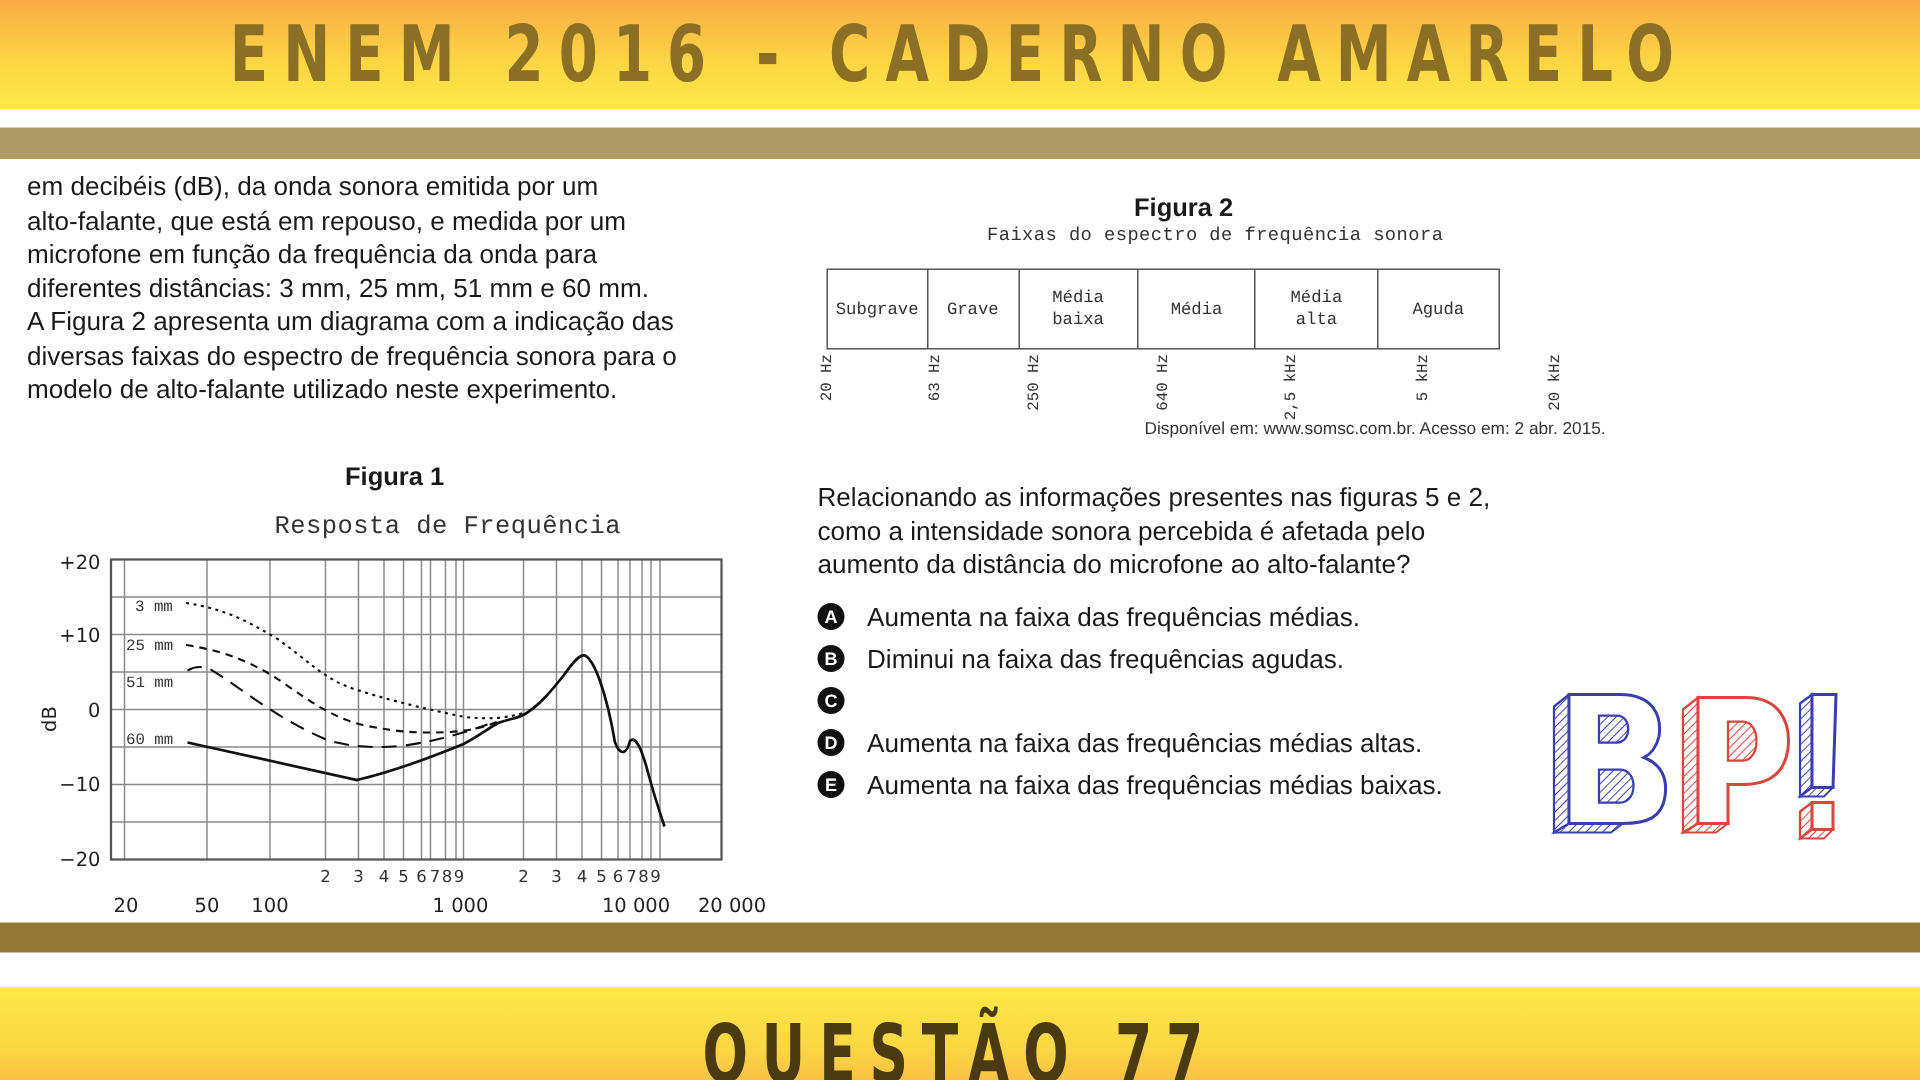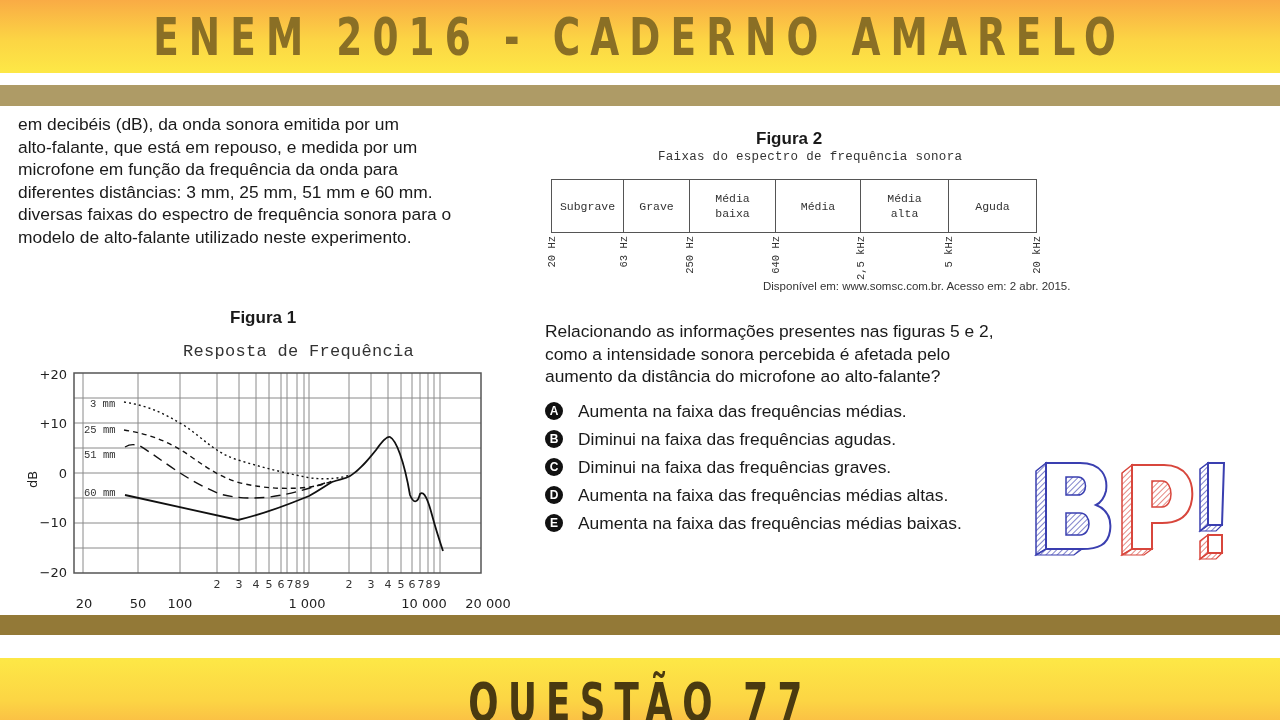--- a/index.html
+++ b/index.html
@@ -38,21 +38,21 @@
 
   .fig-title { position: absolute; font-weight: bold; font-size: 17px; color: #1a1a1a; }
   .chart-title {
     position: absolute; font-family: "Liberation Mono", monospace; font-size: 17px; color: #333;
     letter-spacing: 0.3px;
   }
 
   .chart-svg { position: absolute; left: 0; top: 0; }
 
   .fig2-table {
-    position: absolute; left: 551px; top: 179px; width: 486px; height: 54px;
+    position: absolute; left: 551px; top: 179px; width: 449px; height: 54px;
     border: 1px solid #555; display: flex;
   }
   .band-cell {
     border-right: 1px solid #555; display: flex; align-items: center; justify-content: center;
     font-family: "Liberation Mono", monospace; font-size: 11.5px; color: #333; text-align: center;
     line-height: 15px;
   }
   .band-cell:last-child { border-right: none; }
   .freq-tick {
     position: absolute; top: 236px; font-family: "Liberation Mono", monospace; font-size: 10.5px;
@@ -84,20 +84,21 @@
 <div class="top-banner">
   <div class="banner-title">ENEM 2016 - CADERNO AMARELO</div>
 </div>
 <div class="top-band"></div>
 
 <div class="intro">
   <span>em decibéis (dB), da onda sonora emitida por um</span>
   <span>alto-falante, que está em repouso, e medida por um</span>
   <span>microfone em função da frequência da onda para</span>
   <span>diferentes distâncias: 3 mm, 25 mm, 51 mm e 60 mm.</span>
+  <span>A Figura 2 apresenta um diagrama com a indicação das</span>
   <span>diversas faixas do espectro de frequência sonora para o</span>
   <span>modelo de alto-falante utilizado neste experimento.</span>
 </div>
 
 <div class="fig-title" style="left:230px; top:308px;">Figura 1</div>
 <div class="chart-title" style="left:183px; top:342px;">Resposta de Frequência</div>
 
 <svg class="chart-svg" width="1280" height="720">
 
   <g stroke="#8a8a8a" stroke-width="1">
@@ -223,21 +224,20 @@
   <div class="option">
     <span class="opt-letter">A</span>
     <span class="opt-text">Aumenta na faixa das frequências médias.</span>
   </div>
   <div class="option">
     <span class="opt-letter">B</span>
     <span class="opt-text">Diminui na faixa das frequências agudas.</span>
   </div>
   <div class="option">
     <span class="opt-letter">C</span>
-    <span class="opt-text">Diminui na faixa das frequências graves.</span>
   </div>
   <div class="option">
     <span class="opt-letter">D</span>
     <span class="opt-text">Aumenta na faixa das frequências médias altas.</span>
   </div>
   <div class="option">
     <span class="opt-letter">E</span>
     <span class="opt-text">Aumenta na faixa das frequências médias baixas.</span>
   </div>
 </div>

